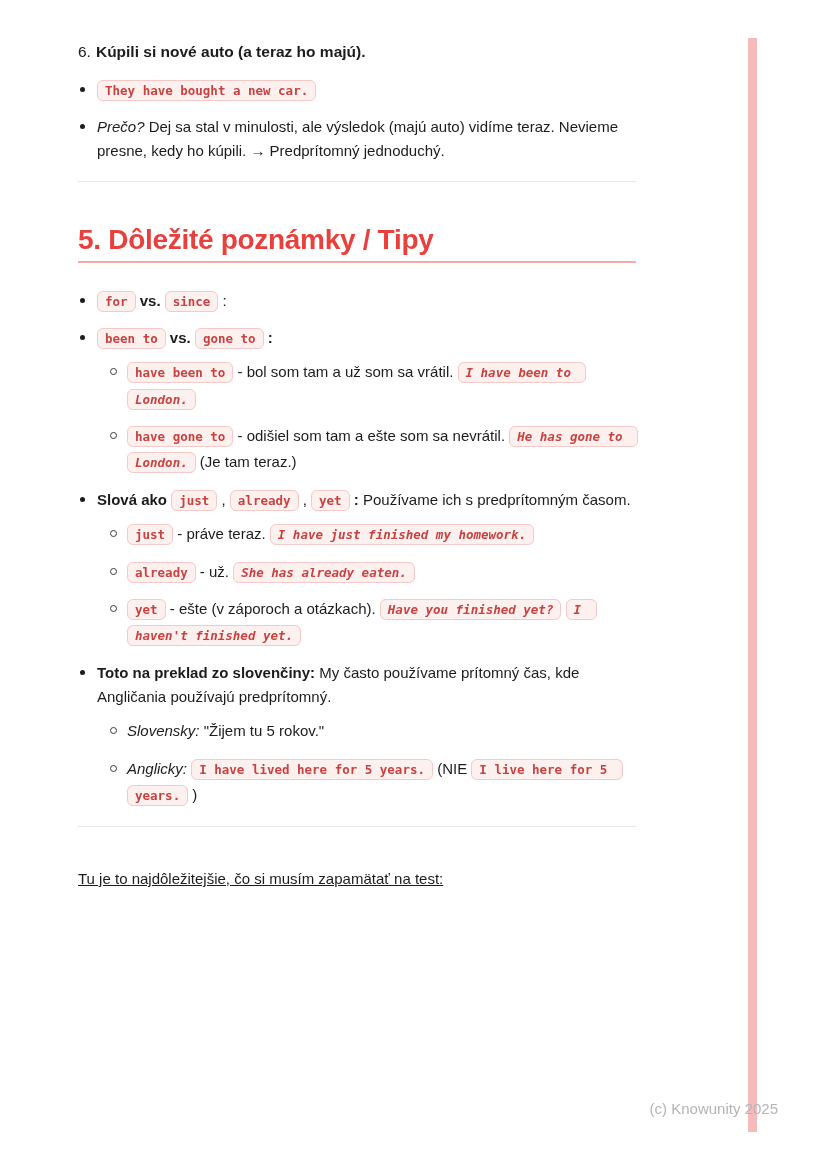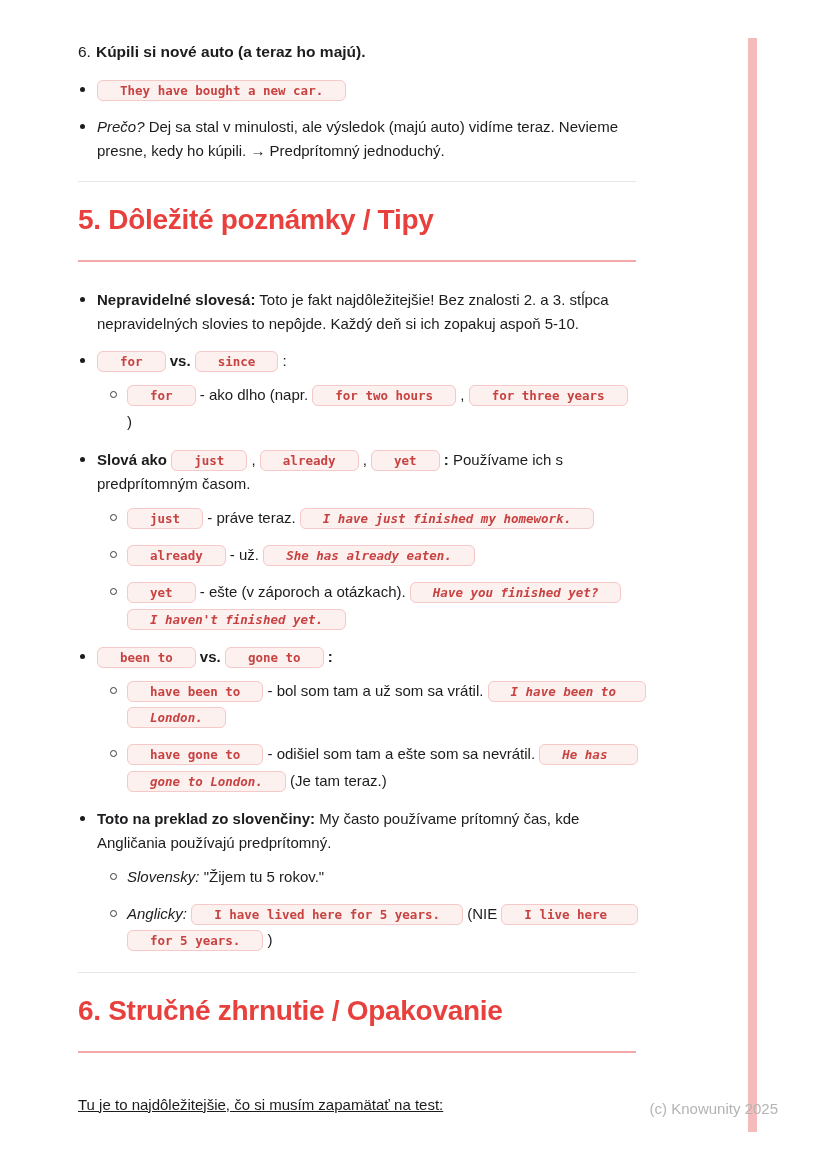--- a/index.html
+++ b/index.html
@@ -78,40 +78,40 @@
     border:none;
     border-top:1px solid var(--divider);
     margin:18px 0 0 0;
   }
   .section-heading{
     font-size:28px;
     font-weight:800;
     color:var(--accent-red);
     letter-spacing:-0.3px;
     line-height:1.25;
-    margin:20px 0 26px 0;
-    padding-bottom:23px;
+    margin:40px 0 26px 0;
+    padding-bottom:4px;
     border-bottom:2px solid var(--heading-underline);
   }
   .closing-par{
     margin-top:40px;
     line-height:1.6;
     text-decoration:underline;
   }
   .seg-bold{ font-weight:700; }
   .seg-italic{ font-style:italic; }
   .seg-code, .seg-codei{
     font-family:"DejaVu Sans Mono","Liberation Mono",monospace;
     font-size:12.5px;
     font-weight:700;
     color:var(--code-text);
     background:var(--code-bg);
     border:1px solid var(--code-border);
     border-radius:6px;
-    padding:2px 22px;
+    padding:2px 7px;
     white-space:pre-wrap;
     -webkit-box-decoration-break:clone;
     box-decoration-break:clone;
   }
   .seg-codei{ font-style:italic; }
   .li-line{ display:inline; }
   .watermark{
     position:absolute;
     right:50px; top:1100px;
     font-size:15px;
@@ -139,76 +139,69 @@
         <span class="li-line"><span class="seg-italic">Prečo?</span><span class="seg-text"> Dej sa stal v minulosti, ale výsledok (majú auto) vidíme teraz. Nevieme presne, kedy ho kúpili. → Predprítomný jednoduchý.</span></span>
       </li>
     </ul>
 
     <hr class="divider">
 
     <h2 class="section-heading">5. Dôležité poznámky / Tipy</h2>
 
     <ul class="top-list">
 
-      <li class="top-li">
-        <span class="li-line"><span class="seg-bold">Nepravidelné slovesá:</span><span class="seg-text"> Toto je fakt najdôležitejšie! Bez znalosti 2. a 3. stĺpca nepravidelných slovies to nepôjde. Každý deň si ich zopakuj aspoň 5-10.</span></span>
-      </li>
 
       <li class="top-li">
         <span class="li-line"><span class="seg-code">for</span><span class="seg-bold"> vs. </span><span class="seg-code">since</span><span class="seg-text"> :</span></span>
         <ul class="sub-list">
-          <li class="sub-li">
-            <span class="li-line"><span class="seg-code">for</span><span class="seg-text"> - ako dlho (napr. </span><span class="seg-code">for two hours</span><span class="seg-text"> , </span><span class="seg-code">for three years</span><span class="seg-text"> )</span></span>
+        </ul>
+      </li>
+
+      <li class="top-li">
+        <span class="li-line"><span class="seg-code">been to</span><span class="seg-bold"> vs. </span><span class="seg-code">gone to</span><span class="seg-bold"> :</span></span>
+        <ul class="sub-list">
+          <li class="sub-li">
+            <span class="li-line"><span class="seg-code">have been to</span><span class="seg-text"> - bol som tam a už som sa vrátil. </span><span class="seg-codei">I have been to London.</span></span>
+          </li>
+          <li class="sub-li">
+            <span class="li-line"><span class="seg-code">have gone to</span><span class="seg-text"> - odišiel som tam a ešte som sa nevrátil. </span><span class="seg-codei">He has gone to London.</span><span class="seg-text"> (Je tam teraz.)</span></span>
           </li>
         </ul>
       </li>
 
       <li class="top-li">
         <span class="li-line"><span class="seg-bold">Slová ako </span><span class="seg-code">just</span><span class="seg-text"> , </span><span class="seg-code">already</span><span class="seg-text"> , </span><span class="seg-code">yet</span><span class="seg-bold"> :</span><span class="seg-text"> Používame ich s predprítomným časom.</span></span>
         <ul class="sub-list">
           <li class="sub-li">
             <span class="li-line"><span class="seg-code">just</span><span class="seg-text"> - práve teraz. </span><span class="seg-codei">I have just finished my homework.</span></span>
           </li>
           <li class="sub-li">
             <span class="li-line"><span class="seg-code">already</span><span class="seg-text"> - už. </span><span class="seg-codei">She has already eaten.</span></span>
           </li>
           <li class="sub-li">
             <span class="li-line"><span class="seg-code">yet</span><span class="seg-text"> - ešte (v záporoch a otázkach). </span><span class="seg-codei">Have you finished yet?</span><span class="seg-text"> </span><span class="seg-codei">I haven't finished yet.</span></span>
           </li>
         </ul>
       </li>
 
       <li class="top-li">
-        <span class="li-line"><span class="seg-code">been to</span><span class="seg-bold"> vs. </span><span class="seg-code">gone to</span><span class="seg-bold"> :</span></span>
-        <ul class="sub-list">
-          <li class="sub-li">
-            <span class="li-line"><span class="seg-code">have been to</span><span class="seg-text"> - bol som tam a už som sa vrátil. </span><span class="seg-codei">I have been to London.</span></span>
-          </li>
-          <li class="sub-li">
-            <span class="li-line"><span class="seg-code">have gone to</span><span class="seg-text"> - odišiel som tam a ešte som sa nevrátil. </span><span class="seg-codei">He has gone to London.</span><span class="seg-text"> (Je tam teraz.)</span></span>
-          </li>
-        </ul>
-      </li>
-
-      <li class="top-li">
         <span class="li-line"><span class="seg-bold">Toto na preklad zo slovenčiny:</span><span class="seg-text"> My často používame prítomný čas, kde Angličania používajú predprítomný.</span></span>
         <ul class="sub-list">
           <li class="sub-li">
             <span class="li-line"><span class="seg-italic">Slovensky:</span><span class="seg-text"> "Žijem tu 5 rokov."</span></span>
           </li>
           <li class="sub-li">
             <span class="li-line"><span class="seg-italic">Anglicky:</span><span class="seg-text"> </span><span class="seg-code">I have lived here for 5 years.</span><span class="seg-text"> (NIE </span><span class="seg-code">I live here for 5 years.</span><span class="seg-text"> )</span></span>
           </li>
         </ul>
       </li>
 
     </ul>
 
     <hr class="divider">
 
-    <h2 class="section-heading">6. Stručné zhrnutie / Opakovanie</h2>
 
     <p class="closing-par">Tu je to najdôležitejšie, čo si musím zapamätať na test:</p>
 
   </div>
 
   <div class="watermark">(c) Knowunity 2025</div>
 </div>
 
 </body></html>

